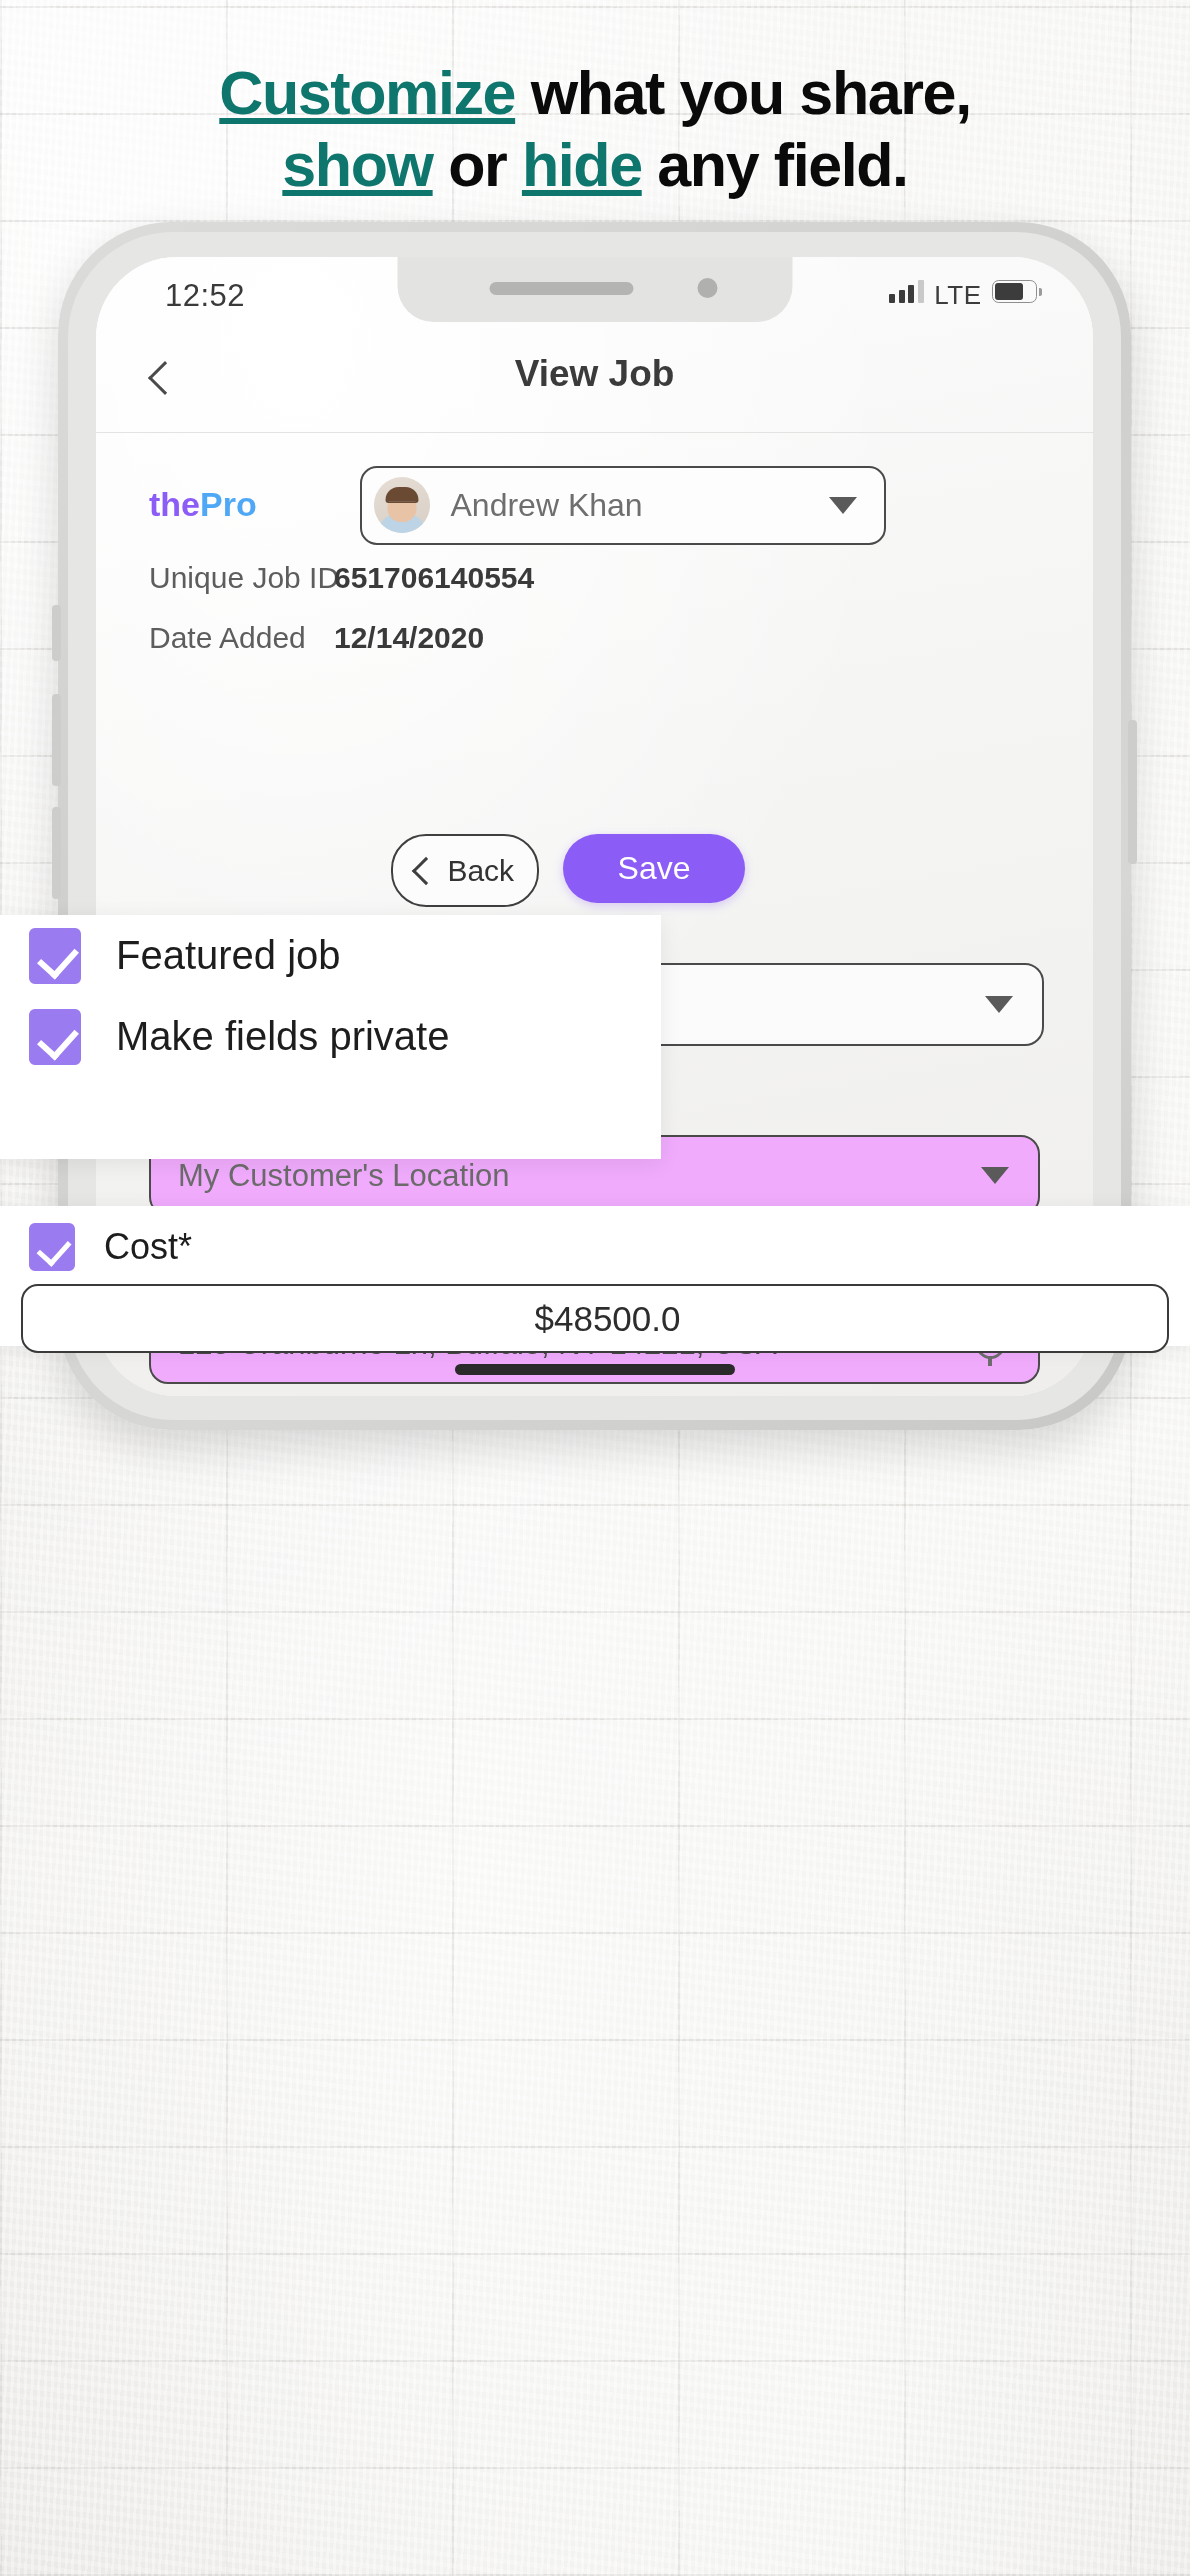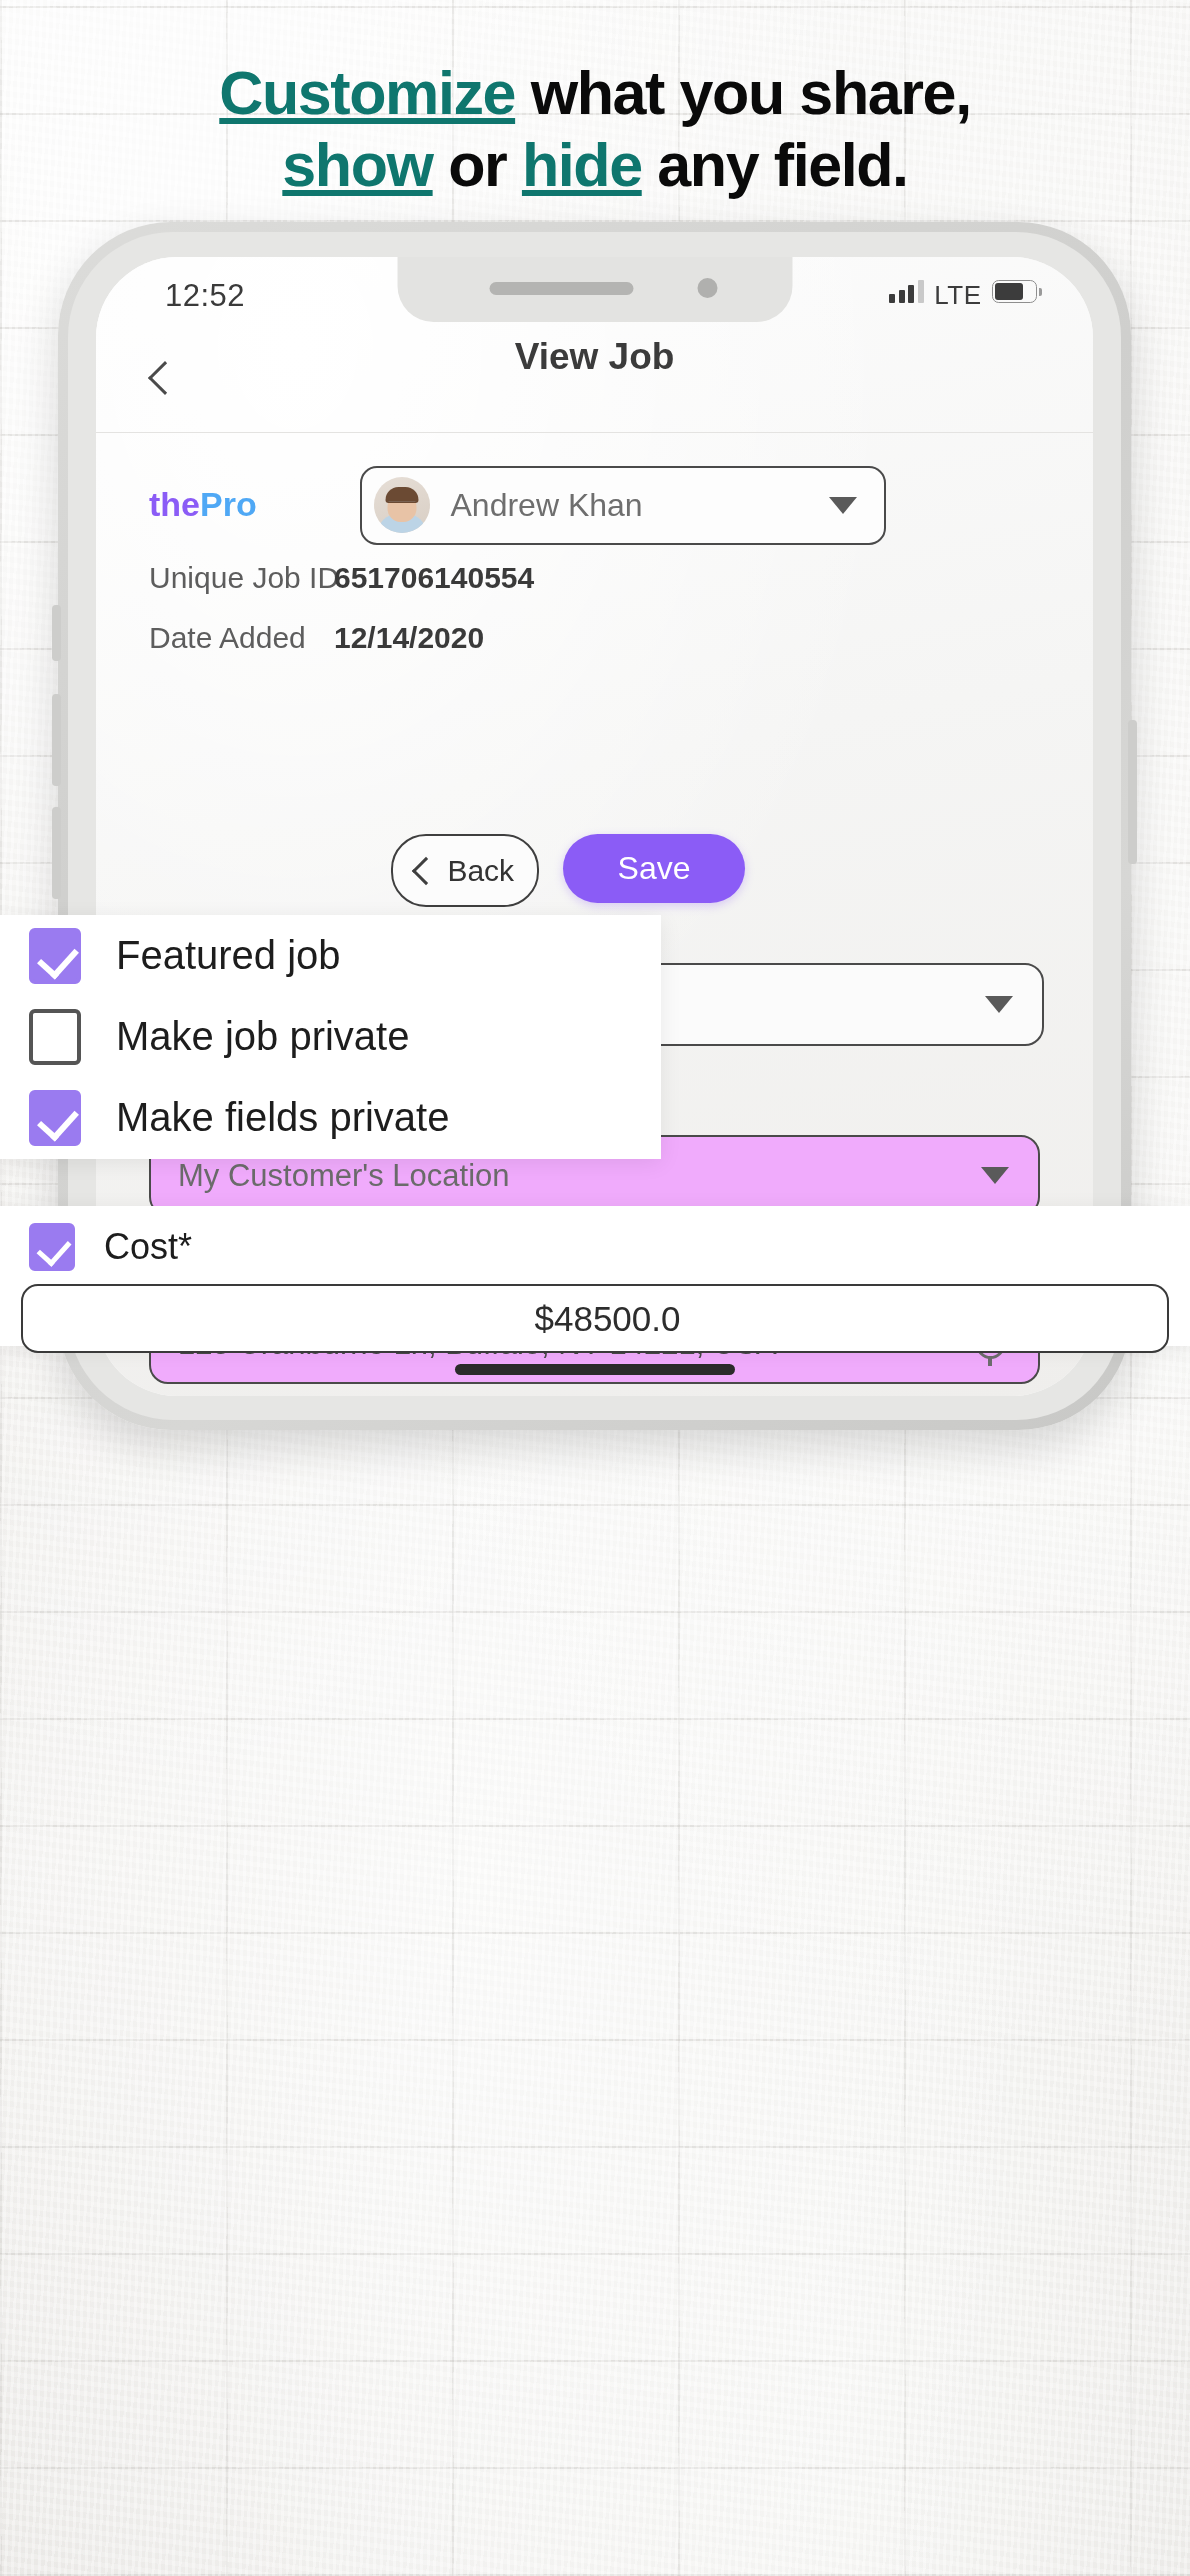--- a/index.html
+++ b/index.html
@@ -94,21 +94,21 @@
   .batt span{display:block;height:100%;width:72%;background:#3c3c3c;border-radius:2.9px;}
   .batt:after{content:"";position:absolute;right:-5.7px;top:6.7px;width:2.9px;height:8.6px;background:#9a9a9a;border-radius:0 1.9px 1.9px 0;}
 
   
   .navbar{position:absolute;left:0;top:71px;width:997px;height:104px;z-index:5;border-bottom:1.9px solid #e4e3e1;}
   .nav-back{position:absolute;left:42px;top:29px;width:44px;height:44px;cursor:pointer;}
   .nav-back:before{
     content:"";position:absolute;left:15.3px;top:8.6px;width:21px;height:21px;
     border-left:3.8px solid #4a4a4a;border-bottom:3.8px solid #4a4a4a;transform:rotate(45deg);
   }
-  .nav-title{position:absolute;left:0;top:8px;width:997px;text-align:center;font-size:37px;font-weight:bold;color:#3b3b3b;}
+  .nav-title{position:absolute;left:0;top:25px;width:997px;text-align:center;font-size:37px;font-weight:bold;color:#3b3b3b;}
 
   
   .content{position:absolute;left:0;top:174px;width:997px;bottom:0;}
   .brandrow{position:absolute;left:0;top:27px;width:997px;height:92px;}
   .brand{position:absolute;left:53px;top:27px;font-size:34px;font-weight:bold;}
   .brand .the{color:#8B5CF6;}
   .brand .pro{color:#4FA8F5;}
   .cust-select{
     position:absolute;left:264px;top:7.7px;width:522px;height:75px;
     border:2.9px solid #4a4a4a;border-radius:17px;background:#fdfdfd;
@@ -317,24 +317,20 @@
     <div class="homebar"></div>
   </div>
 </div>
 
 <div class="overlay" id="ov-checks">
   <div class="ov-row">
     <div class="ov-cbox checked"></div>
     <div class="ov-label">Featured job</div>
   </div>
   <div class="ov-row">
-    <div class="ov-cbox"></div>
-    <div class="ov-label">Make job private</div>
-  </div>
-  <div class="ov-row">
     <div class="ov-cbox checked"></div>
     <div class="ov-label">Make fields private</div>
   </div>
 </div>
 
 <div class="overlay" id="ov-cost">
   <div class="crow">
     <div class="ov-cbox checked"></div>
     <div class="cost-label">Cost*</div>
   </div>

